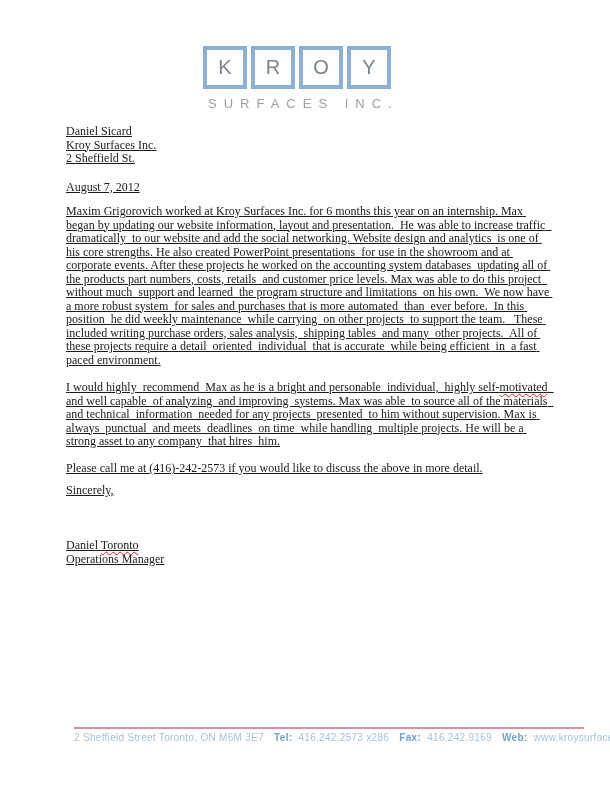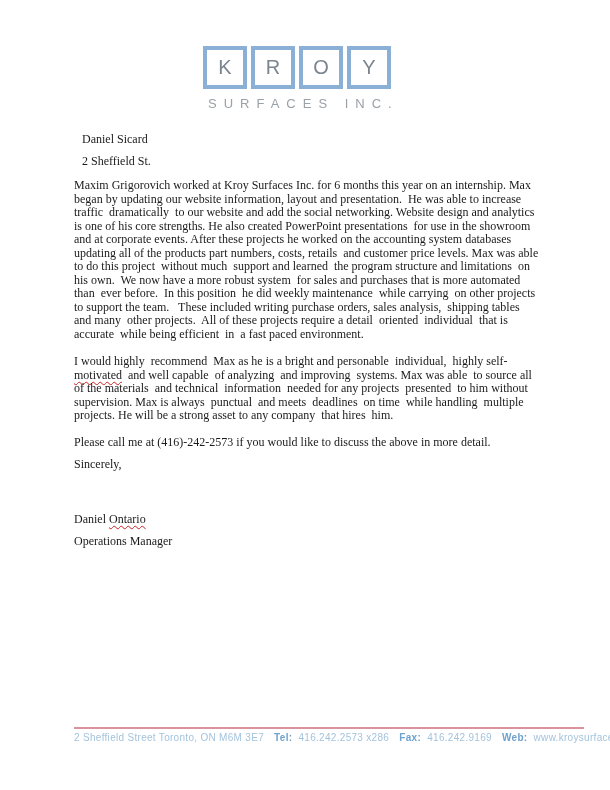--- a/index.html
+++ b/index.html
@@ -36,21 +36,21 @@
   }
 
   
   .letter {
     position: absolute;
     left: 66px; top: 125px;
     width: 484px;
     font-size: 12px;
     line-height: 13.5px;
   }
-  .letter p, .letter div { margin: 8px; }
+  .letter p, .letter div { margin: 0; text-decoration: underline; }
   .recipient div { white-space: pre-wrap; }
   .date       { margin-top: 15px !important; }
   .salutation { margin-top: 23px !important; }
   .para       { white-space: pre-wrap; }
   .para-1     { margin-top: 11px !important; }
   .para-2     { margin-top: 14px !important; }
   .para-3     { margin-top: 13.5px !important; }
   .valediction{ margin-top: 8.5px !important; }
   .signer     { margin-top: 41.5px !important; }
   .squiggle {
@@ -97,34 +97,36 @@
         <span>Y</span>
       </div>
     </div>
     <div class="logo-subtitle">SURFACES INC.</div>
   </header>
 
   <main class="letter">
 
     <div class="recipient">
       <div>Daniel Sicard</div>
+      <div>Kroy Surfaces Inc.</div>
       <div>2 Sheffield St.</div>
     </div>
 
+    <div class="date">August 7, 2012</div>
 
 
     <p class="para para-1">Maxim Grigorovich worked at Kroy Surfaces Inc. for 6 months this year on an internship. Max began by updating our website information, layout and presentation.  He was able to increase traffic  dramatically  to our website and add the social networking. Website design and analytics  is one of his core strengths. He also created PowerPoint presentations  for use in the showroom and at corporate events. After these projects he worked on the accounting system databases  updating all of the products part numbers, costs, retails  and customer price levels. Max was able to do this project  without much  support and learned  the program structure and limitations  on his own.  We now have a more robust system  for sales and purchases that is more automated  than  ever before.  In this position  he did weekly maintenance  while carrying  on other projects  to support the team.   These included writing purchase orders, sales analysis,  shipping tables  and many  other projects.  All of these projects require a detail  oriented  individual  that is accurate  while being efficient  in  a fast paced environment.</p>
 
     <p class="para para-2"><span>I would highly  recommend  Max as he is a bright and personable  individual,  highly self-</span><span class="squiggle">motivated</span><span>  and well capable  of analyzing  and improving  systems. Max was able  to source all of the materials  and technical  information  needed for any projects  presented  to him without supervision. Max is always  punctual  and meets  deadlines  on time  while handling  multiple projects. He will be a strong asset to any company  that hires  him.</span></p>
 
     <p class="para para-3">Please call me at (416)-242-2573 if you would like to discuss the above in more detail.</p>
 
     <div class="valediction">Sincerely,</div>
 
-    <div class="signer"><span>Daniel </span><span class="squiggle">Ontario</span></div>
+    <div class="signer"><span>Daniel </span><span class="squiggle">Toronto</span></div>
 
     <div class="signer-title">Operations Manager</div>
 
   </main>
 
   <footer class="footer">
     <div class="footer-line"></div>
     <div class="footer-text">
       <span class="fval">2 Sheffield Street Toronto, ON M6M 3E7</span>
       <span class="flabel">Tel:</span>

